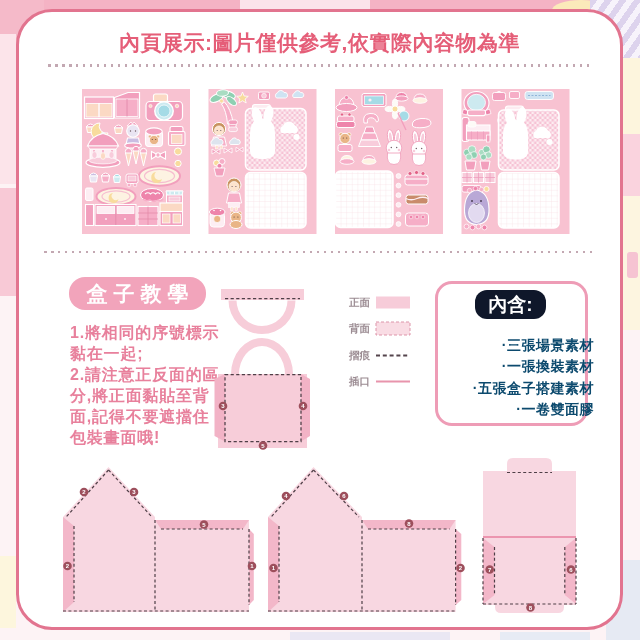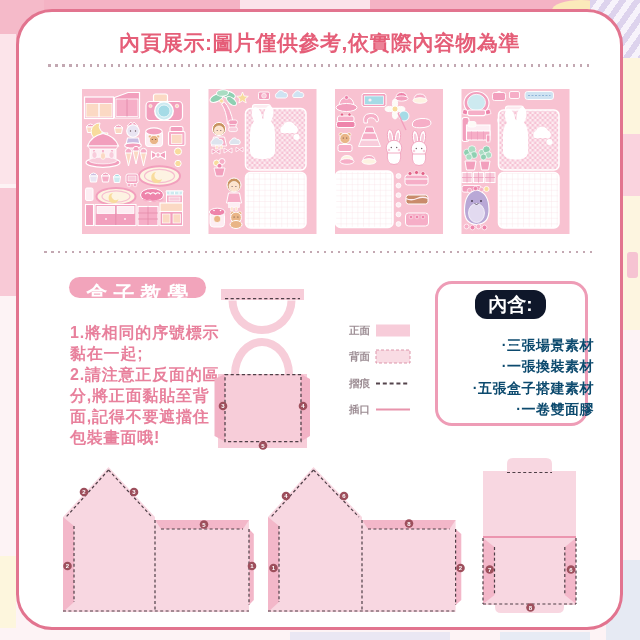--- a/index.html
+++ b/index.html
@@ -528,21 +528,21 @@
       <circle cx="88" cy="53" r="3" fill="#fff"></circle>
     </g>
 
     <rect x="37" y="83.5" width="60.5" height="55.5" rx="5" fill="url(#grd)" stroke="#fff" stroke-width="1.5"></rect>
   </g>
 </svg>
 </div>
 
 <div class="abs" style="left:44px;top:250.5px;width:548px;height:2.6px;background:repeating-linear-gradient(90deg,#c3a8b2 0 2.5px,transparent 2.5px 7px);"></div>
 
-<div class="abs" style="left:69px;top:277px;width:137px;height:21px;border-radius:16px;background:#f2a4bb;color:#ffffff;font-size:21px;font-weight:bold;text-align:center;line-height:33px;letter-spacing:6px;text-indent:6px;">盒子教學</div>
+<div class="abs" style="left:69px;top:277px;width:137px;height:33px;border-radius:16px;background:#f2a4bb;color:#ffffff;font-size:21px;font-weight:bold;text-align:center;line-height:33px;letter-spacing:6px;text-indent:6px;">盒子教學</div>
 
 <div class="abs" style="left:70px;top:322px;width:152px;font-size:16px;font-weight:bold;color:#e8809c;line-height:21px;letter-spacing:0.8px;">1.將相同的序號標示<br>黏在一起;<br>2.請注意正反面的區<br>分,將正面黏貼至背<br>面,記得不要遮擋住<br>包裝畫面哦!</div>
 
 <div class="abs" style="left:200px;top:280px;width:125px;height:175px;">
 <svg width="125" height="175" viewBox="200 280 125 175">
 
   <rect x="221" y="289" width="83" height="11" fill="#f7cdd9"></rect>
   <path d="M225 298.5 H300" stroke="#4f3f47" stroke-width="1.25" stroke-dasharray="3.2 2.4" fill="none"></path>
 
   <path d="M228.5 300.5 A33.5 33.5 0 0 0 295.5 300.5 L287.5 300.5 A25.5 25.5 0 0 1 236.5 300.5 Z" fill="#f7cdd9"></path>
@@ -564,21 +564,21 @@
         <text x="303" y="408.4" font-size="6" fill="#fff" text-anchor="middle" font-weight="bold">4</text>
       </g>
 
   <g>
         <circle cx="263" cy="445.5" r="4.3" fill="#9d4f5c"></circle>
         <text x="263" y="447.9" font-size="6" fill="#fff" text-anchor="middle" font-weight="bold">5</text>
       </g>
 </svg>
 </div>
 
-<div class="abs" style="left:345px;top:290px;width:80px;height:105px;margin-top:28px;">
+<div class="abs" style="left:345px;top:290px;width:80px;height:105px;">
 <svg width="80" height="105" viewBox="345 290 80 105">
 
   <text x="349" y="306" font-size="10.5" fill="#9b8b92" font-weight="bold">正面</text>
   <rect x="376" y="296.5" width="34" height="12" fill="#f7ccd9"></rect>
 
   <text x="349" y="332" font-size="10.5" fill="#9b8b92" font-weight="bold">背面</text>
   <rect x="376" y="322" width="34" height="13" fill="#f9dce4" stroke="#dd95aa" stroke-width="1" stroke-dasharray="3 2"></rect>
 
   <text x="349" y="359" font-size="10.5" fill="#9b8b92" font-weight="bold">摺痕</text>
   <path d="M376 355.5 H410" stroke="#54444c" stroke-width="1.8" stroke-dasharray="4 2.8" fill="none"></path>

